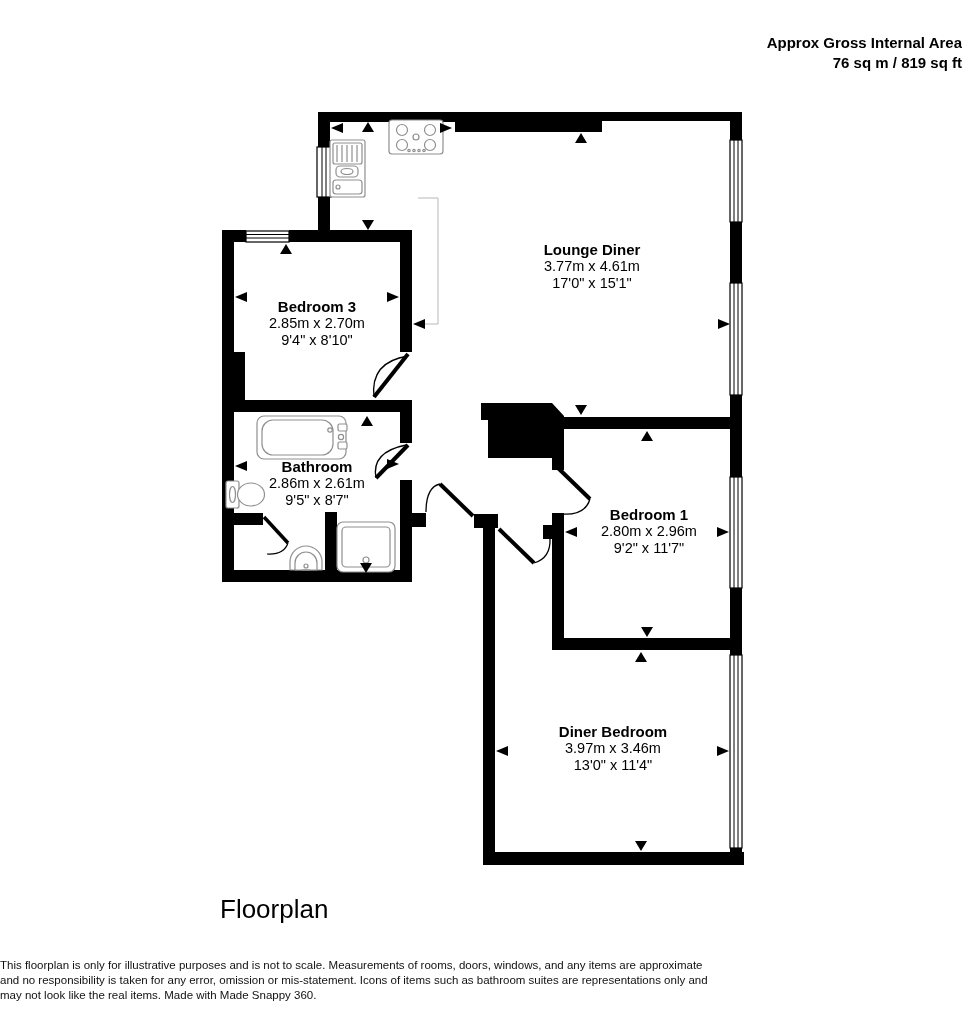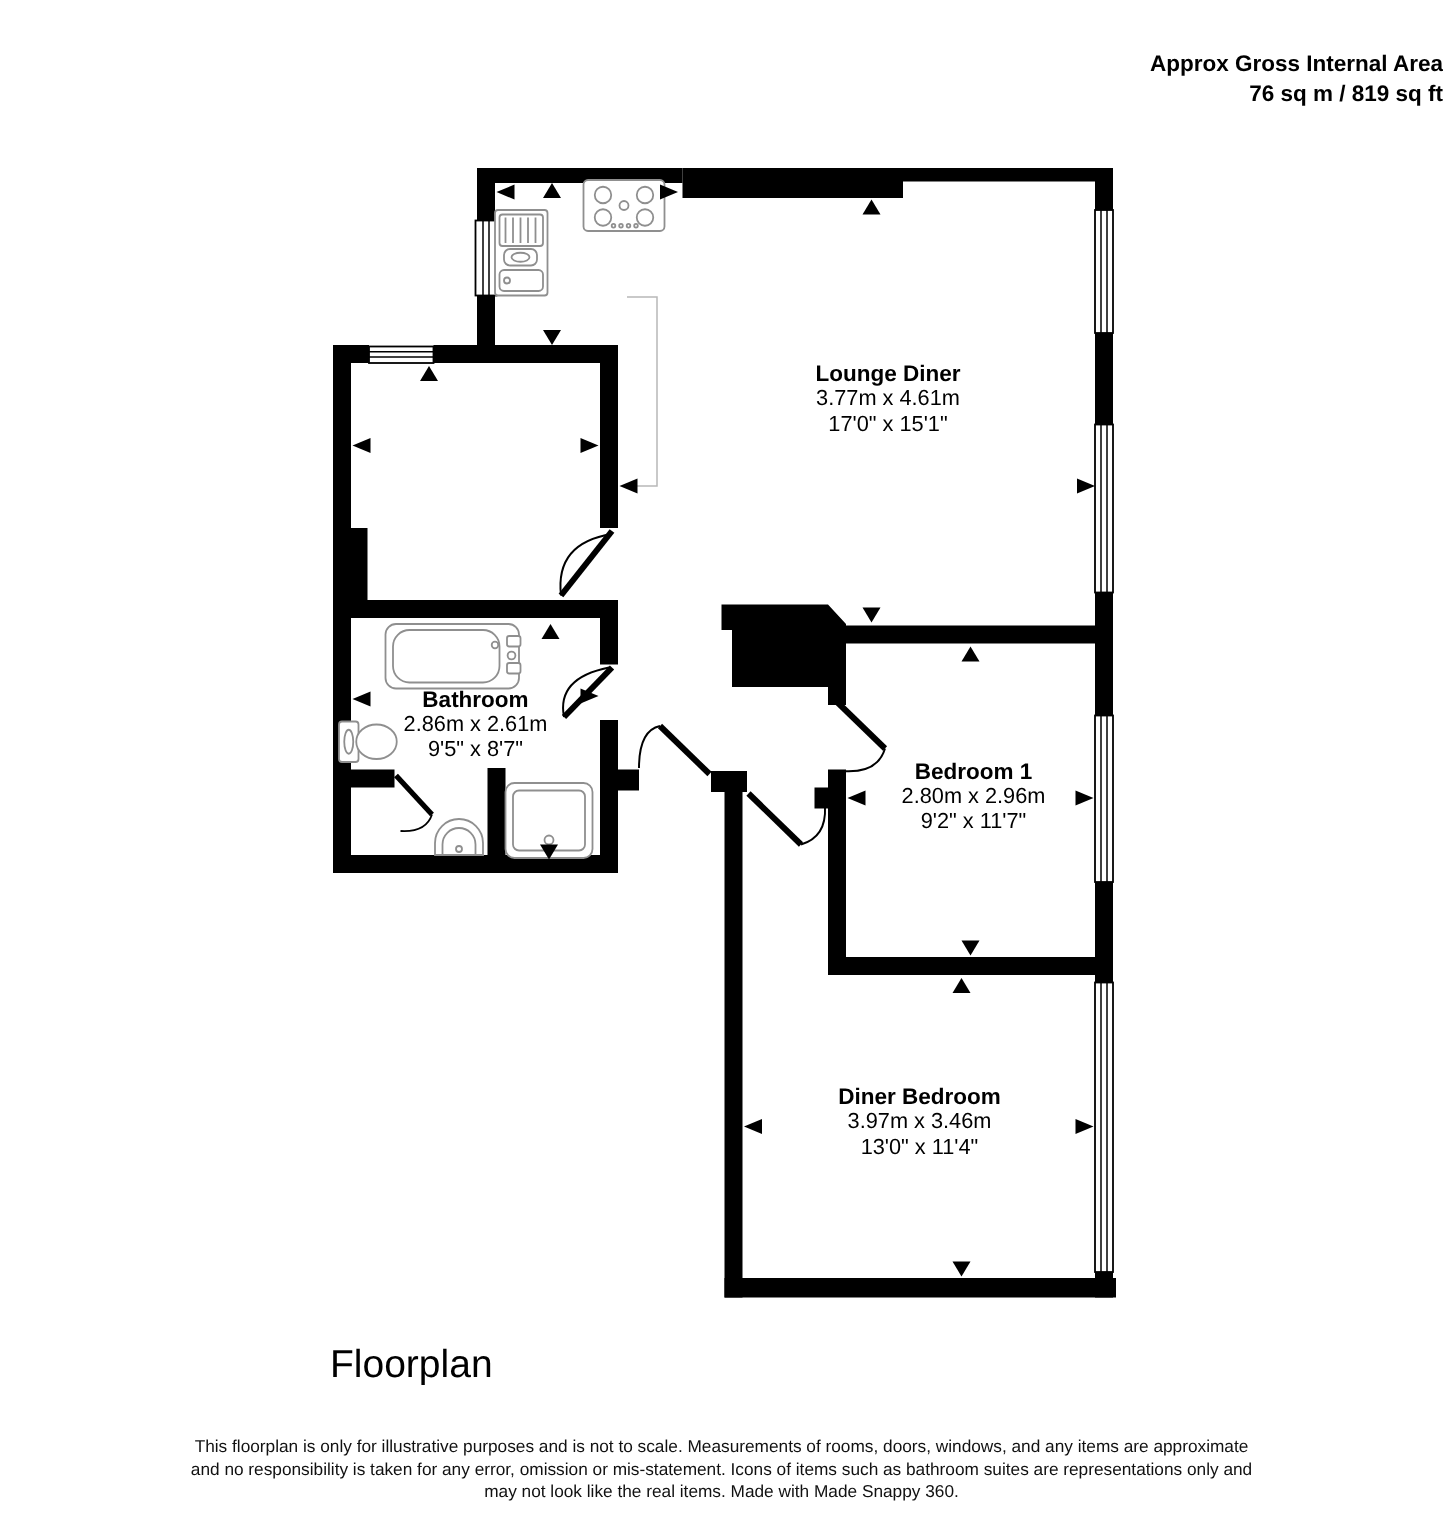--- a/index.html
+++ b/index.html
@@ -13,21 +13,21 @@
   }
   .room-label{
     position:absolute;text-align:center;line-height:17px;font-size:14.5px;
   }
   .room-label .rname{font-weight:bold;font-size:15px;}
   .fp-svg{position:absolute;top:0;left:0;}
   .floorplan-caption{
     position:absolute;left:220px;top:895px;font-size:26px;line-height:28px;
   }
   .disclaimer{
-    position:absolute;top:958px;left:0;width:962px;text-align:center;
+    position:absolute;top:958px;left:0;width:962px;text-align:left;
     font-size:11.5px;line-height:15px;color:#111;
   }
 </style>
 </head>
 <body>
 
 <div class="canvas">
 
   <div class="hdr">
     <div>Approx Gross Internal Area</div>
@@ -241,20 +241,25 @@
     </g>
   </svg>
 
 
   <div class="room-label" style="left:512px;top:241px;width:160px;">
     <div class="rname">Lounge Diner</div>
     <div>3.77m x 4.61m</div>
     <div>17'0" x 15'1"</div>
   </div>
 
+  <div class="room-label" style="left:237px;top:298px;width:160px;">
+    <div class="rname">Bedroom 3</div>
+    <div>2.85m x 2.70m</div>
+    <div>9'4" x 8'10"</div>
+  </div>
 
   <div class="room-label" style="left:237px;top:458px;width:160px;">
     <div class="rname">Bathroom</div>
     <div>2.86m x 2.61m</div>
     <div>9'5" x 8'7"</div>
   </div>
 
   <div class="room-label" style="left:569px;top:506px;width:160px;">
     <div class="rname">Bedroom 1</div>
     <div>2.80m x 2.96m</div>

